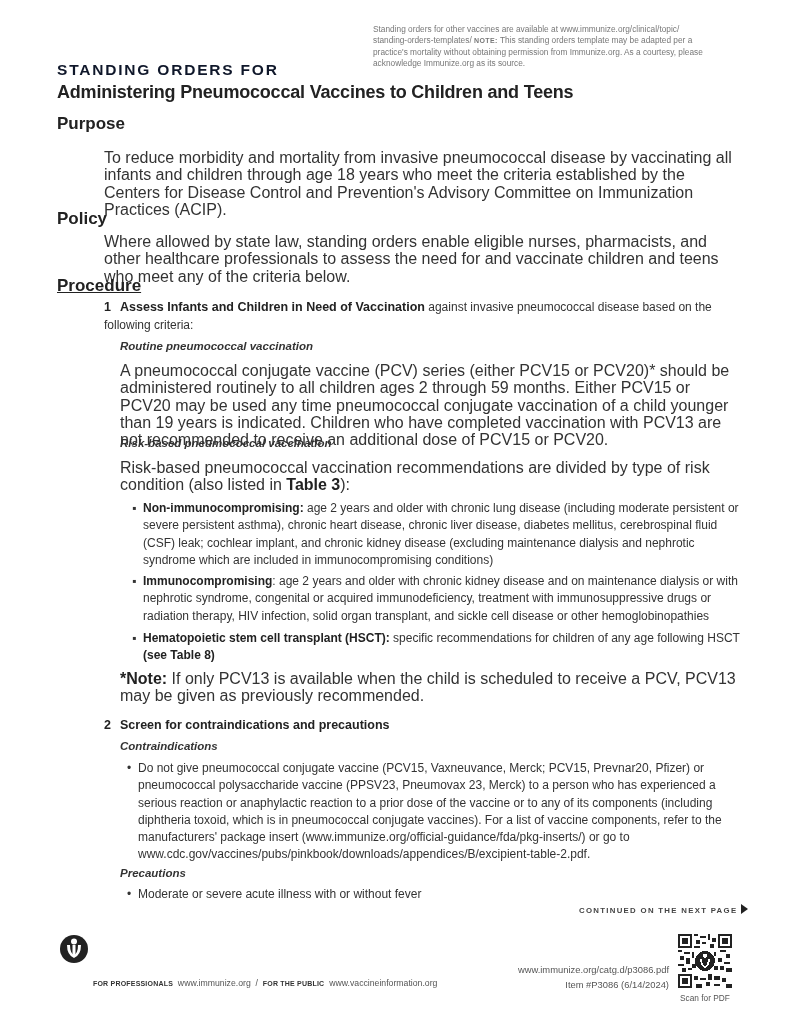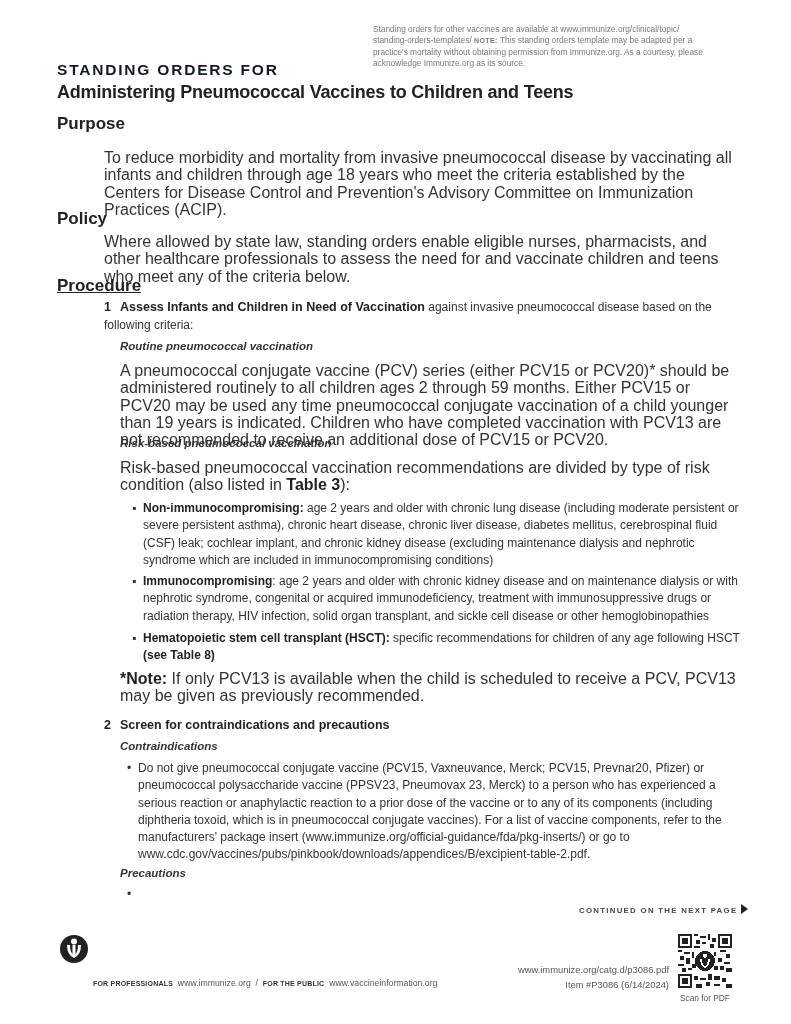--- a/index.html
+++ b/index.html
@@ -124,20 +124,21 @@
 
 <div class="sub-italic" style="top:740px;">Contraindications</div>
 <div class="bullet-item" style="left:138px; top:760px; width:602px;">
   <span class="mark">•</span>
   <span>Do not give pneumococcal conjugate vaccine (PCV15, Vaxneuvance, Merck; PCV15, Prevnar20, Pfizer) or pneumococcal polysaccharide vaccine (PPSV23, Pneumovax 23, Merck) to a person who has experienced a serious reaction or anaphylactic reaction to a prior dose of the vaccine or to any of its components (including diphtheria toxoid, which is in pneumococcal conjugate vaccines). For a list of vaccine components, refer to the manufacturers' package insert (www.immunize.org/official-guidance/fda/pkg-inserts/) or go to www.cdc.gov/vaccines/pubs/pinkbook/downloads/appendices/B/excipient-table-2.pdf.</span>
 </div>
 
 <div class="sub-italic" style="top:867px;">Precautions</div>
 <div class="bullet-item" style="left:138px; top:886px; width:602px;">
   <span class="mark">•</span>
+  <span>Moderate or severe acute illness with or without fever</span>
 </div>
 
 <div class="continued">
   <span>CONTINUED ON THE NEXT PAGE</span><span class="arrow"></span>
 </div>
 
 <div class="logo">
   <svg width="30" height="30" viewBox="0 0 30 30">
     <circle cx="15" cy="15" r="14" fill="#222"></circle>
     <circle cx="15" cy="7.5" r="3" fill="#fff"></circle>

